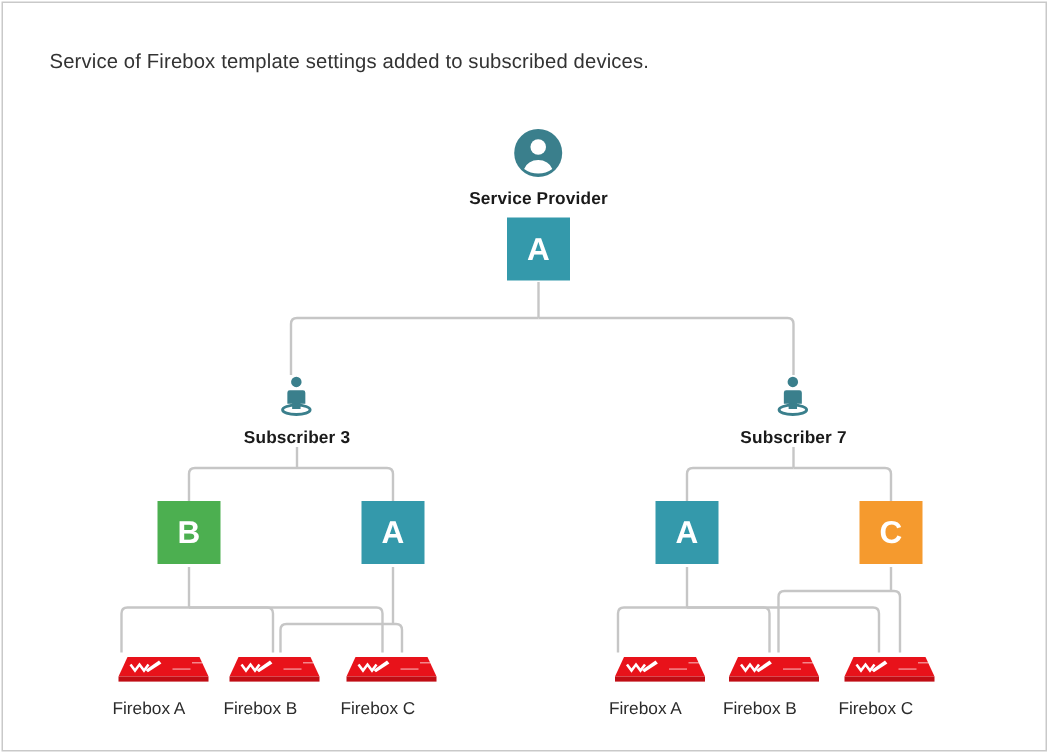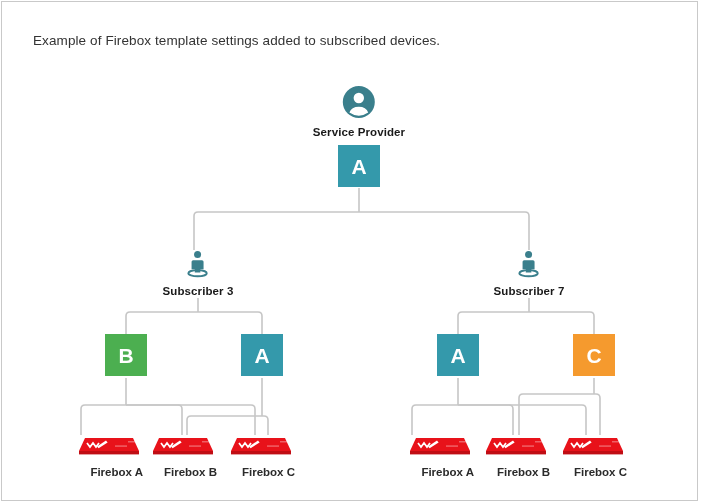--- a/index.html
+++ b/index.html
@@ -37,33 +37,33 @@
   
   .tbox{
     position:absolute;width:42px;height:42px;
     transform:translateX(-50%);
     display:flex;align-items:center;justify-content:center;
     color:#ffffff;font-size:21px;font-weight:bold;
     line-height:1;user-select:none;
   }
 
   
-  .fbox{position:absolute;text-align:right;transform:translateX(-50%);font-weight:bold;}
+  .fbox{position:absolute;text-align:left;transform:translateX(-50%);}
   .fbox .dev{display:block;margin:0 auto;}
   .fbox .cap{
     display:block;margin-top:4px;
     font-size:11.5px;color:#2b2b2b;white-space:nowrap;
   }
 </style>
 </head>
 <body>
 
 <div id="card">
 
-  <div id="caption">Example of Firebox template settings added to subscribed devices.</div>
+  <div id="caption">Service of Firebox template settings added to subscribed devices.</div>
 
   <div id="stage">
 
     <svg class="wires" viewBox="0 0 697 500" width="697" height="500">
       <g fill="none" stroke="#c6c6c6" stroke-width="1.6" stroke-linecap="butt" stroke-linejoin="round">
 
         <path d="M357,186 L357,210"></path>
         <path d="M357,210 L196,210 Q192,210 192,214 L192,248"></path>
         <path d="M357,210 L523,210 Q527,210 527,214 L527,248"></path>
 

